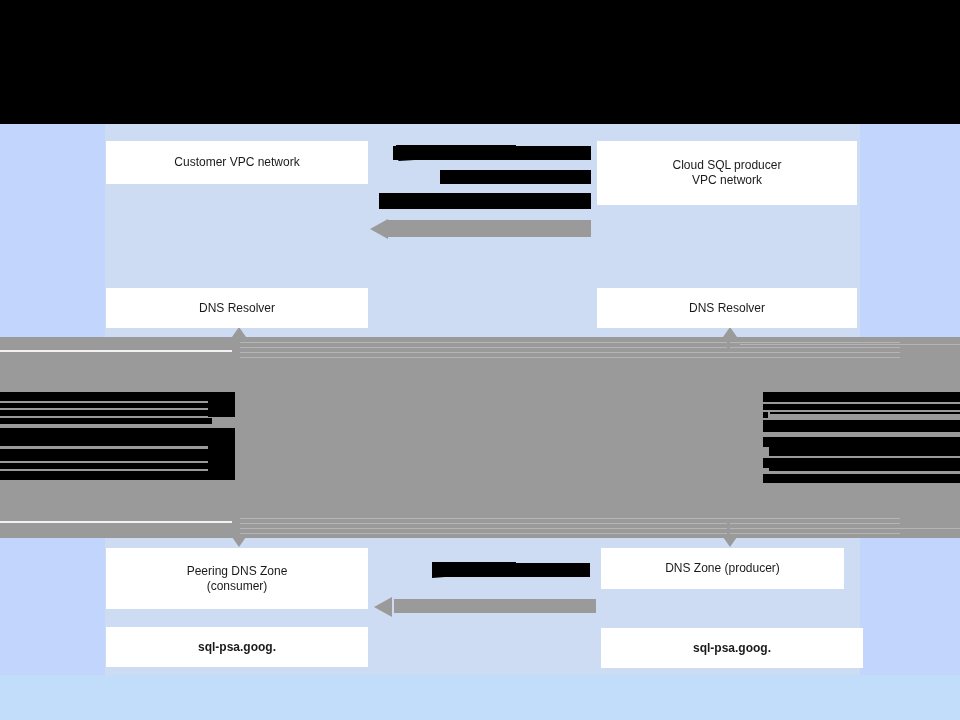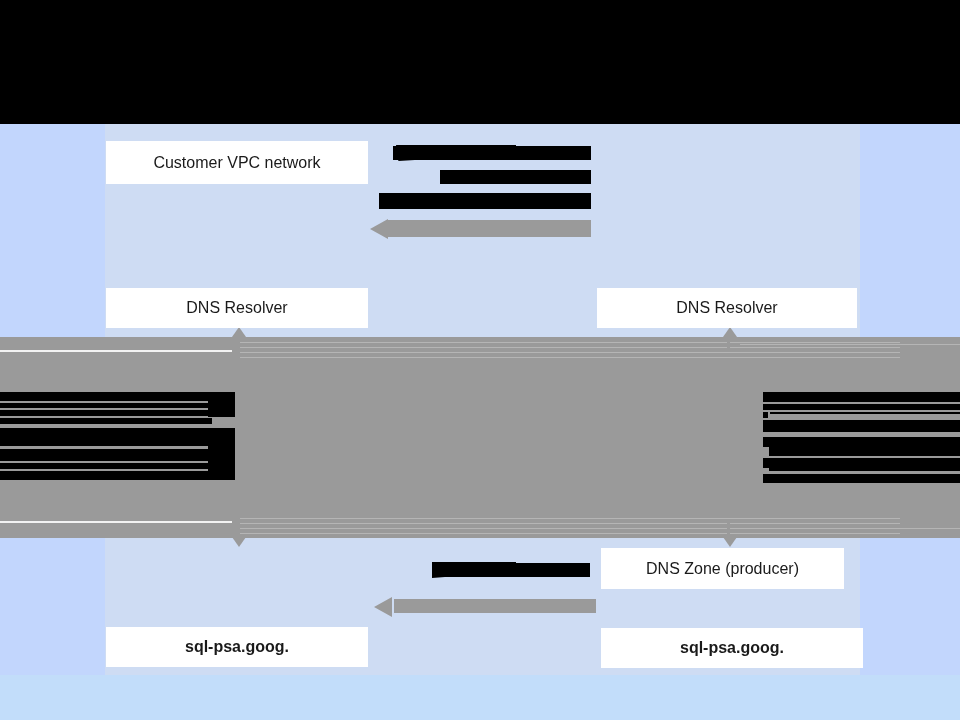--- a/index.html
+++ b/index.html
@@ -71,21 +71,21 @@
 
   
   .wbox {
     position: absolute;
     background: #ffffff;
     display: flex;
     align-items: center;
     justify-content: center;
     text-align: center;
     color: #1a1a1a;
-    font-size: 16px;
+    font-size: 12px;
     line-height: 1.25;
     box-sizing: border-box;
   }
   .wbox.bold {
     font-weight: bold;
   }
   #customer-vpc-box  { left: 106px; top: 141px; width: 262px; height: 43px; }
   #producer-vpc-box  { left: 597px; top: 141px; width: 260px; height: 64px; }
   #dns-resolver-left  { left: 106px; top: 288px; width: 262px; height: 40px; }
   #dns-resolver-right { left: 597px; top: 288px; width: 260px; height: 40px; }
@@ -206,25 +206,33 @@
   <div class="arrow-v-head-up" style="left:723px; top:327px;"></div>
 
   <div class="arrow-v-stem" style="left:236px; top:522px; height:16px;"></div>
   <div class="arrow-v-head-down" style="left:232px; top:537px;"></div>
 
   <div class="arrow-v-stem" style="left:727px; top:522px; height:16px;"></div>
   <div class="arrow-v-head-down" style="left:723px; top:537px;"></div>
 
   <div class="wbox" id="customer-vpc-box">Customer VPC network</div>
 
+  <div class="wbox" id="producer-vpc-box">
+    <span style="white-space:pre-line;">Cloud SQL producer
+VPC network</span>
+  </div>
 
   <div class="wbox" id="dns-resolver-left">DNS Resolver</div>
 
   <div class="wbox" id="dns-resolver-right">DNS Resolver</div>
 
+  <div class="wbox" id="peering-zone-box">
+    <span style="white-space:pre-line;">Peering DNS Zone
+(consumer)</span>
+  </div>
 
   <div class="wbox" id="producer-zone-box">DNS Zone (producer)</div>
 
   <div class="wbox bold" id="consumer-domain-box">sql-psa.goog.</div>
 
   <div class="wbox bold" id="producer-domain-box">sql-psa.goog.</div>
 
   <div class="arrow-h" id="arrow-top-body"></div>
   <div class="arrow-head-left" id="arrow-top-head"></div>
 

